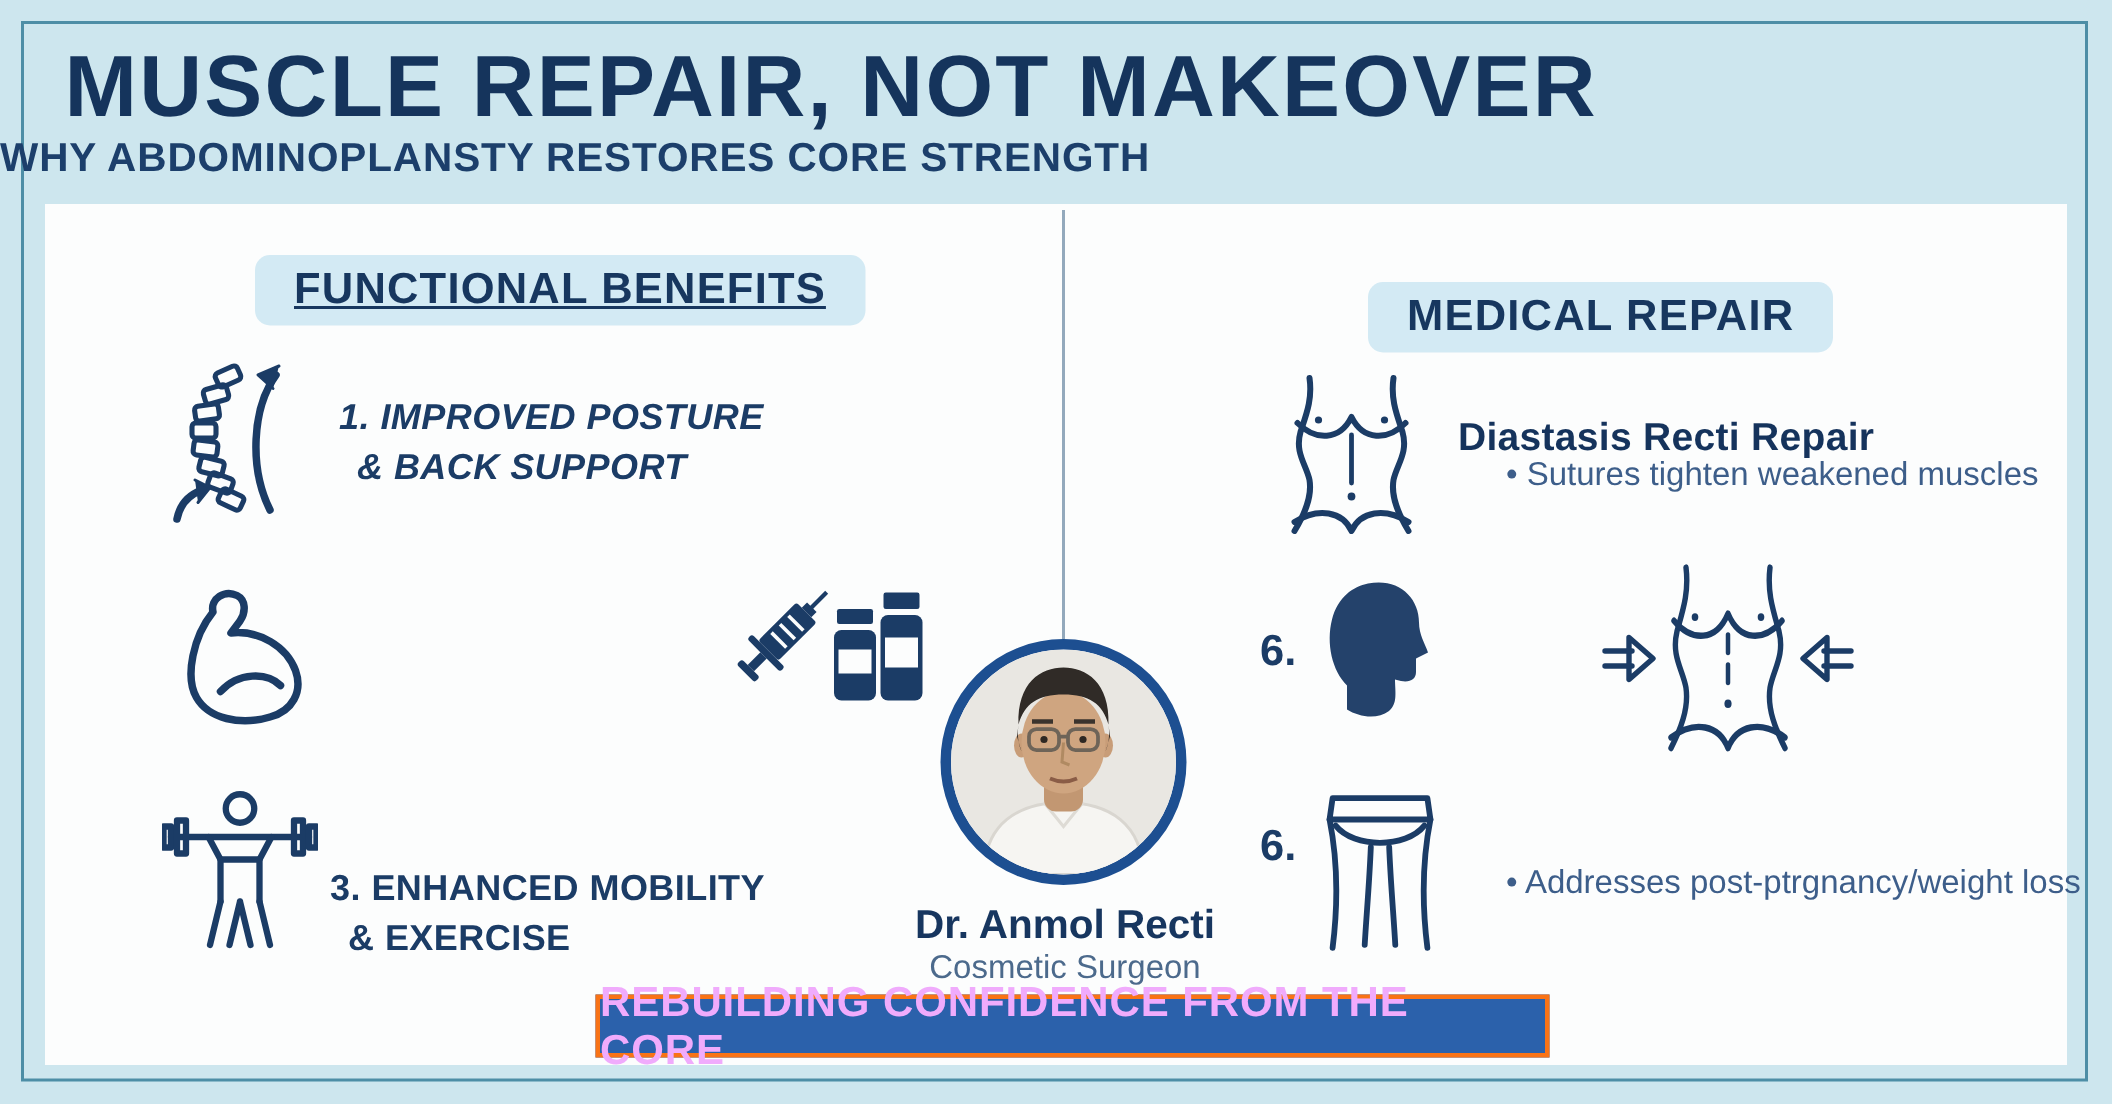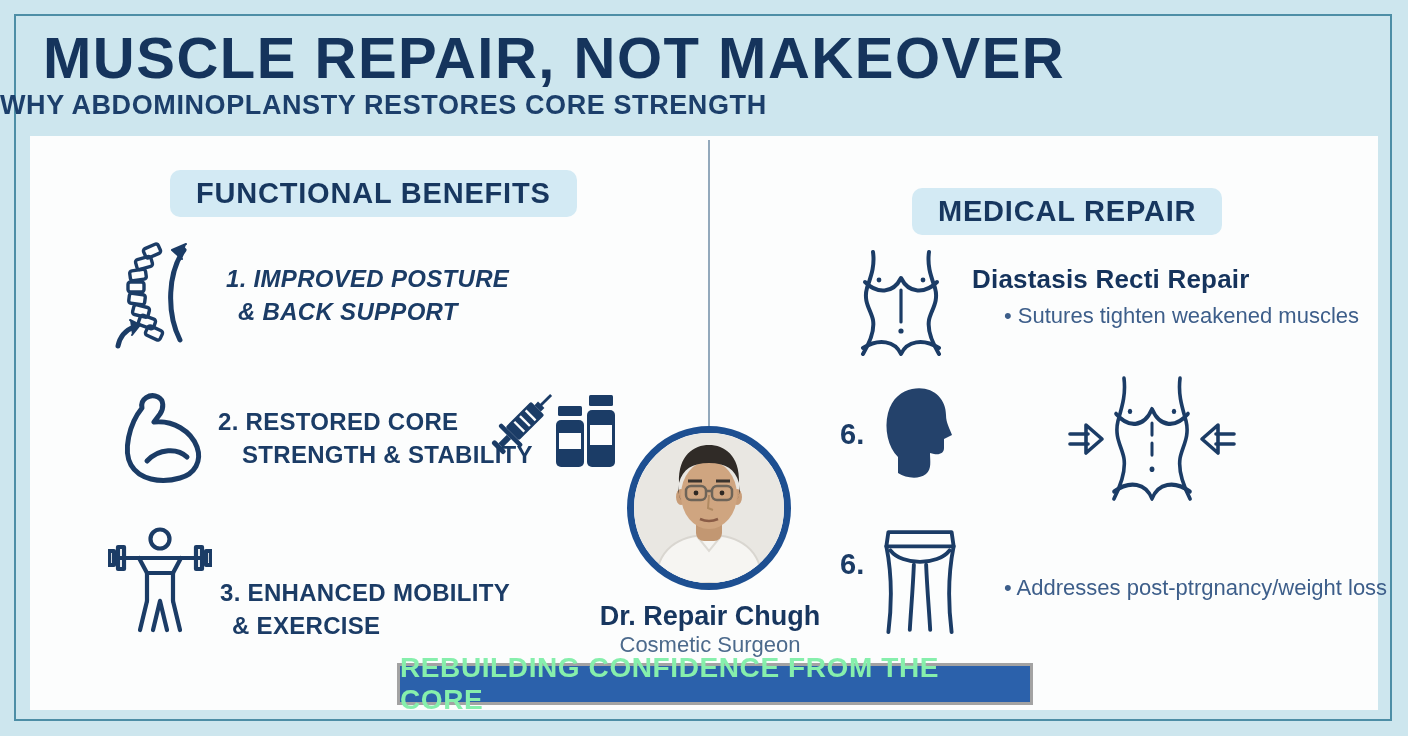--- a/index.html
+++ b/index.html
@@ -6,35 +6,35 @@
   .frame{
     position:relative;width:1408px;height:736px;overflow:hidden;
     background:#cde6ee;font-family:"Liberation Sans",sans-serif;color:#1b3c66;
   }
   .inner-border{position:absolute;left:14px;top:14px;right:16px;bottom:15px;border:2.5px solid #4d8ea6;pointer-events:none;}
   .title{position:absolute;top:24px;left:0;width:100%;text-align:left;font-size:58px;font-weight:bold;letter-spacing:1.5px;color:#15345c;margin:0;padding-left:43px;}
   .subtitle{position:absolute;top:90px;left:0;width:100%;text-align:left;font-size:27px;font-weight:bold;letter-spacing:0.6px;color:#1c3f6b;margin:0;}
   .panel{position:absolute;left:30px;top:136px;width:1348px;height:574px;background:#fcfdfd;}
   .divider{position:absolute;left:708px;top:140px;width:2px;height:286px;background:#93a9bc;}
   .pill{position:absolute;background:#d3eaf4;border-radius:10px;padding:7px 26px;font-size:29px;font-weight:bold;letter-spacing:0.8px;color:#17375f;}
-  .pill.left{left:170px;top:170px;}
+  .pill.left{left:170px;top:170px;text-decoration:underline;}
   .pill.right{left:912px;top:188px;}
   .icon-box{position:absolute;}
   .item-text{position:absolute;font-size:24px;font-weight:bold;line-height:33px;color:#1b3c66;letter-spacing:0.3px;}
   .item-text .l2{padding-left:12px;display:block;}
   .item-text .l2.deep{padding-left:24px;}
   .r-title{position:absolute;font-size:26px;font-weight:bold;color:#15335c;letter-spacing:0.2px;}
   .r-bullet{position:absolute;font-size:22px;color:#3d5e8a;margin-left:20px;}
   .num{position:absolute;font-size:29px;font-weight:bold;color:#1b3c66;}
   .doctor-circle{position:absolute;left:627px;top:426px;width:150px;height:150px;border:7px solid #1d4f91;border-radius:50%;background:#fff;overflow:hidden;}
   .doctor-name{position:absolute;left:535px;top:601px;width:350px;text-align:center;font-size:27px;font-weight:bold;color:#17365f;}
   .doctor-role{position:absolute;left:535px;top:632px;width:350px;text-align:center;font-size:22px;color:#4c6a8c;}
   .banner{
     position:absolute;left:397px;top:663px;width:630px;height:36px;
-    background:#2b61ab;border:3px solid #a3a3a3;color:#86efac;
+    background:#2b61ab;border:3px solid #f97316;color:#f0abfc;
     display:flex;align-items:center;justify-content:center;
     font-size:28px;font-weight:bold;letter-spacing:0.6px;
   }
   svg{display:block;}
 </style>
 </head>
 <body>
 
 <div class="frame">
   <div class="inner-border"></div>
@@ -68,24 +68,20 @@
   <div class="item-text" style="left:226px;top:262px;font-style:italic;">
     <span>1. IMPROVED POSTURE</span>
     <span class="l2">&amp; BACK SUPPORT</span>
   </div>
 
   <div class="icon-box" style="left:110px;top:390px;">
     <svg width="110" height="104" viewBox="0 0 110 104" fill="none" stroke="#1b3c66" stroke-width="5" stroke-linecap="round" stroke-linejoin="round">
       <path d="M32 18 C30 9 40 3 48 7 C54 10 54 18 50 24 L44 32 C63 30 81 41 87 57 C92 71 85 84 70 88 C50 94 29 89 21 75 C13 61 19 34 32 18 Z"></path>
       <path d="M37 71 C49 58 68 58 77 67"></path>
     </svg>
-  </div>
-  <div class="item-text" style="left:218px;top:405px;">
-    <span>2. RESTORED CORE</span>
-    <span class="l2 deep">STRENGTH &amp; STABILITY</span>
   </div>
   <div class="icon-box" style="left:486px;top:380px;">
     <svg width="130" height="94" viewBox="0 0 130 94">
       <g transform="translate(2,0)">
         <g transform="rotate(45 32 46)" fill="#1b3c66">
           <rect x="30.6" y="2" width="2.8" height="15"></rect>
           <rect x="27.5" y="16" width="9" height="5"></rect>
           <rect x="22.5" y="21" width="19" height="36" rx="2"></rect>
           <rect x="16.5" y="57" width="31" height="4.5" rx="2"></rect>
           <rect x="29" y="61.5" width="6" height="12"></rect>
@@ -132,21 +128,21 @@
         <path d="M14 2 C16 16 12 26 8 38 C4 52 12 60 14 70 C16 82 10 94 4 104"></path>
       <path d="M70 2 C68 16 72 26 76 38 C80 52 72 60 70 70 C68 82 74 94 80 104"></path>
       <path d="M6 32 C18 44 34 44 42 28 C50 44 66 44 78 32"></path>
       <circle cx="20" cy="30" r="2.4" fill="#1b3c66" stroke="none"></circle>
       <circle cx="64" cy="30" r="2.4" fill="#1b3c66" stroke="none"></circle>
       <line x1="42" y1="40" x2="42" y2="72" stroke-width="3.2"></line>
       <circle cx="42" cy="81" r="2.6" fill="#1b3c66" stroke="none"></circle>
       <path d="M4 98 C20 88 36 91 42 104 C48 91 64 88 80 98"></path>
     </svg>
   </div>
-  <div class="r-title" style="left:972px;top:264px;">Diastasis Recti Repair</div>
+  <div class="r-title" style="left:972px;top:276px;">Diastasis Recti Repair</div>
   <div class="r-bullet" style="left:984px;top:303px;">• Sutures tighten weakened muscles</div>
 
   <div class="num" style="left:840px;top:418px;">6.</div>
   <div class="icon-box" style="left:880px;top:384px;">
     <svg width="74" height="100" viewBox="0 0 74 98">
       <path fill="#24426b" d="M32 4 C52 0 66 13 66 30 C66 38 70 44 72 50 L64 54 L64 63 C64 68 60 70 54 69 L50 68 C50 76 52 84 46 89 C38 95 26 93 18 88 L18 72 C8 62 4 44 8 28 C12 13 22 6 32 4 Z"></path>
     </svg>
   </div>
   <div class="icon-box" style="left:1066px;top:376px;">
     <svg width="172" height="128" viewBox="0 0 172 128" fill="none" stroke="#1b3c66" stroke-width="4" stroke-linecap="round" stroke-linejoin="round">
@@ -202,17 +198,17 @@
       <line x1="82" y1="48" x2="96" y2="48" stroke="#3a332d" stroke-width="3"></line>
       <rect x="52" y="53" width="20" height="14" rx="5" fill="none" stroke="#6e6458" stroke-width="2.5"></rect>
       <rect x="78" y="53" width="20" height="14" rx="5" fill="none" stroke="#6e6458" stroke-width="2.5"></rect>
       <line x1="72" y1="58" x2="78" y2="58" stroke="#6e6458" stroke-width="2.5"></line>
       <circle cx="62" cy="60" r="2.4" fill="#2e2823"></circle>
       <circle cx="88" cy="60" r="2.4" fill="#2e2823"></circle>
       <path d="M75 62 L74 75 L79 77" fill="none" stroke="#b08a62" stroke-width="2"></path>
       <path d="M66 86 Q75 90 84 86" fill="none" stroke="#8a5c46" stroke-width="2.5"></path>
     </svg>
   </div>
-  <div class="doctor-name">Dr. Repair Chugh</div>
+  <div class="doctor-name">Dr. Anmol Recti</div>
   <div class="doctor-role">Cosmetic Surgeon</div>
 
   <div class="banner">REBUILDING CONFIDENCE FROM THE CORE</div>
 </div>
 
 </body></html>

